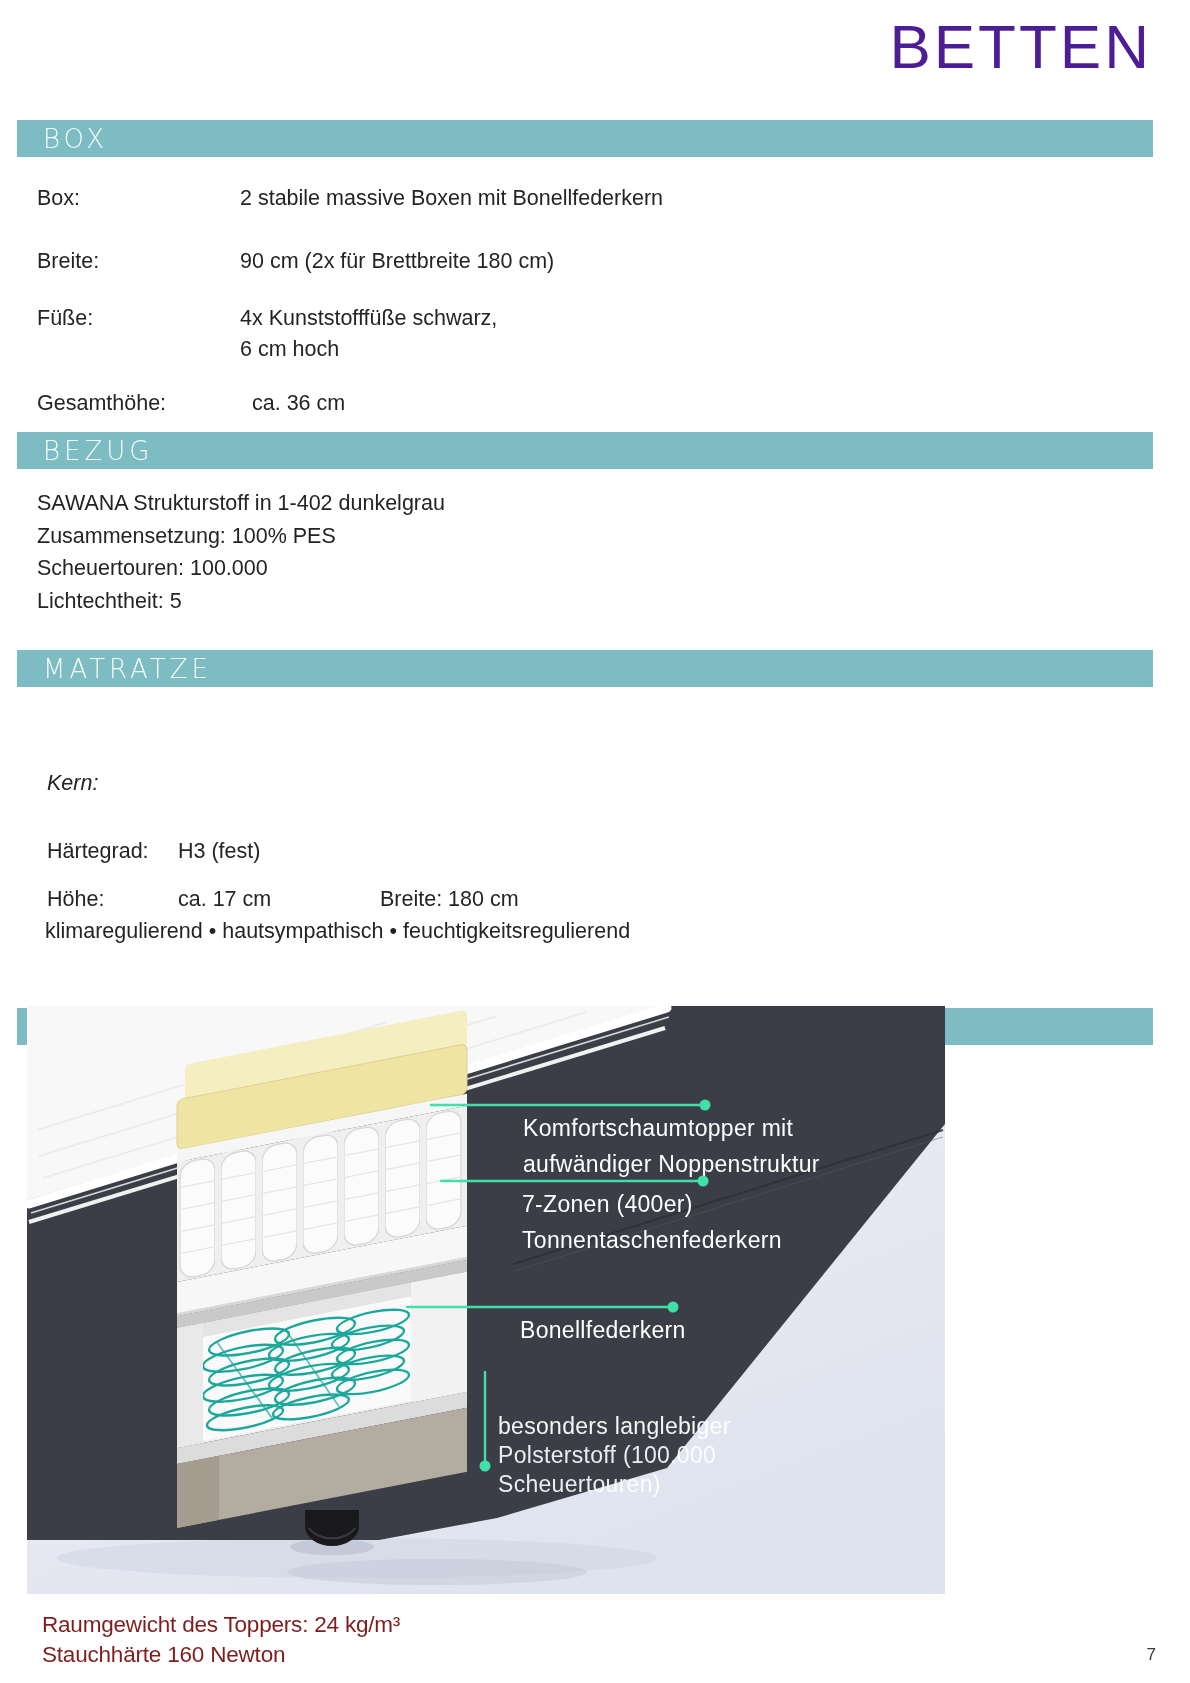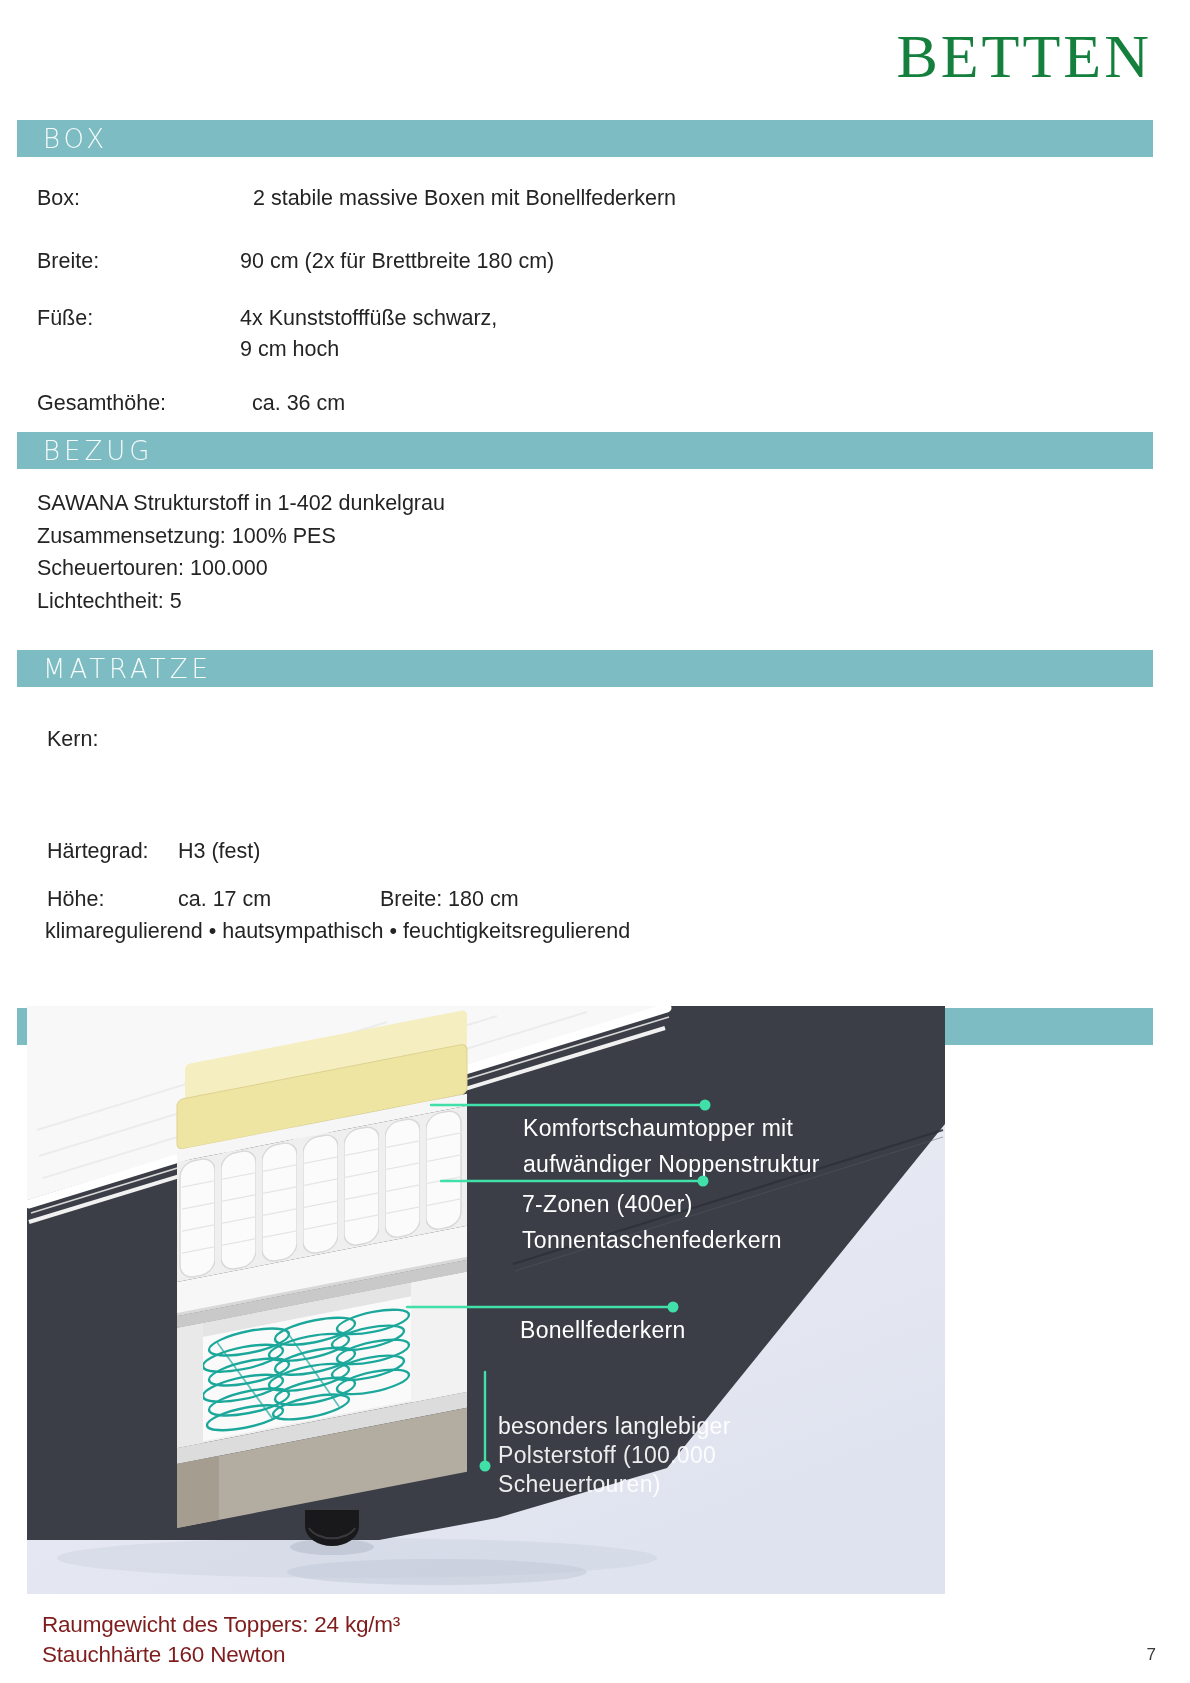--- a/index.html
+++ b/index.html
@@ -1,44 +1,44 @@
 <!DOCTYPE html>
 <html><head>
 <meta charset="utf-8">
 <style>
   html,body { margin:0; padding:0; }
   body { width:1190px; height:1683px; background:#ffffff; position:relative;
          font-family:"Liberation Sans", sans-serif; color:#262626; overflow:hidden; }
   .abs { position:absolute; }
 
   
-  .page-title { top:25px; right:38px; font-family:Liberation Serif, serif;
-    font-weight:200; font-size:62px; line-height:1; letter-spacing:3px; color:#15803d; }
+  .page-title { top:16px; right:38px; font-family:Liberation Sans, sans-serif;
+    font-weight:200; font-size:62px; line-height:1; letter-spacing:3px; color:#4c1d95; }
 
   
   .section-bar { left:17px; width:1136px; height:37px; background:#7cbcc2; }
   .section-bar .bar-label { display:block; padding-left:26px; line-height:38px;
     font-family:"DejaVu Sans", sans-serif; font-weight:200; font-size:26px;
     letter-spacing:4px; color:rgba(255,255,255,0.92); }
   .bar-box      { top:120px; }
   .bar-bezug    { top:432px; }
   .bar-matratze { top:650px; }
   .bar-aufbau   { top:1008px; }
 
   
   .spec { font-size:21.5px; line-height:31px; color:#242424; }
   .row  { left:37px; display:flex; }
   .row .lbl { width:203px; flex:none; }
-  .r-box1 { top:183px;gap:13px; } .r-box2 { top:246px; } .r-box3 { top:303px; } .r-box4 { top:388px;gap:12px; }
+  .r-box1 { top:183px; } .r-box2 { top:246px; } .r-box3 { top:303px; } .r-box4 { top:388px;gap:12px; }
 
   .bezug-block { left:37px; top:487px; line-height:32.5px; }
 
   .row-m .lbl { width:131px; flex:none; }
   .row-m { left:47px; display:flex; }
-  .r-kern { top:724px; } .r-haerte { top:836px; } .r-hoehe { top:884px; }
+  .r-kern { top:768px;font-style:italic; } .r-haerte { top:836px; } .r-hoehe { top:884px; }
   .hoehe-val { width:202px; flex:none; }
   .features { left:45px; top:916px; }
 
   
   .illustration { left:27px; top:1006px; width:918px; height:588px; }
   .ann-text { font-family:"Liberation Sans", sans-serif; font-size:23px;
               letter-spacing:0.3px; fill:#ffffff; }
 
   
   .footer-line { left:42px; font-size:22.5px; color:#7f1d1d; letter-spacing:-0.2px; }
@@ -58,21 +58,21 @@
   <div class="val">2 stabile massive Boxen mit Bonellfederkern</div>
 </div>
 <div class="abs spec row r-box2">
   <div class="lbl">Breite:</div>
   <div class="val">90 cm (2x für Brettbreite 180 cm)</div>
 </div>
 <div class="abs spec row r-box3">
   <div class="lbl">Füße:</div>
   <div class="val">
     <div>4x Kunststofffüße schwarz,</div>
-    <div>9 cm hoch</div>
+    <div>6 cm hoch</div>
   </div>
 </div>
 <div class="abs spec row r-box4">
   <div class="lbl">Gesamthöhe:</div>
   <div class="val">ca. 36 cm</div>
 </div>
 
 <div class="abs section-bar bar-bezug">
   <span class="bar-label">BEZUG</span>
 </div>

